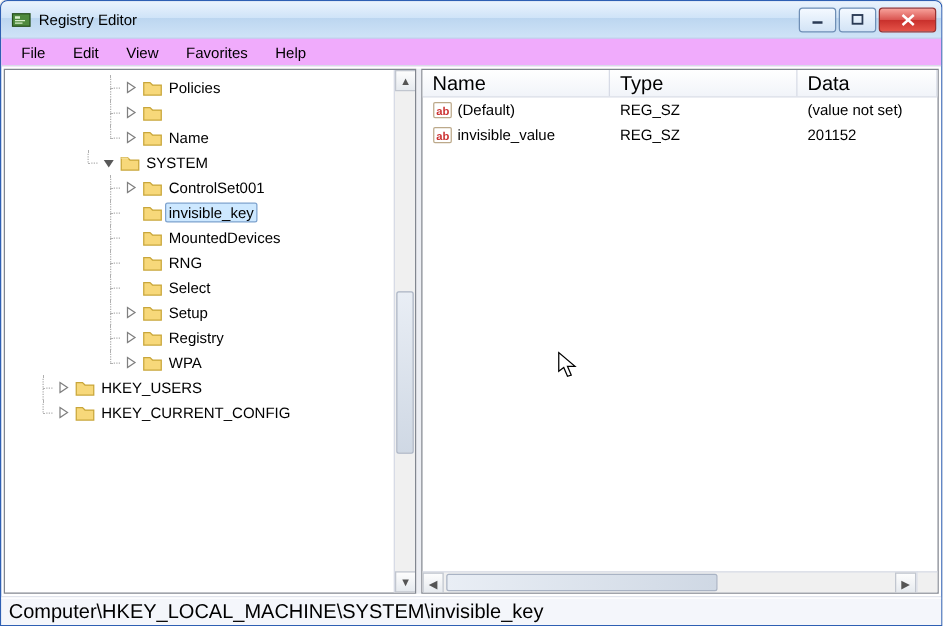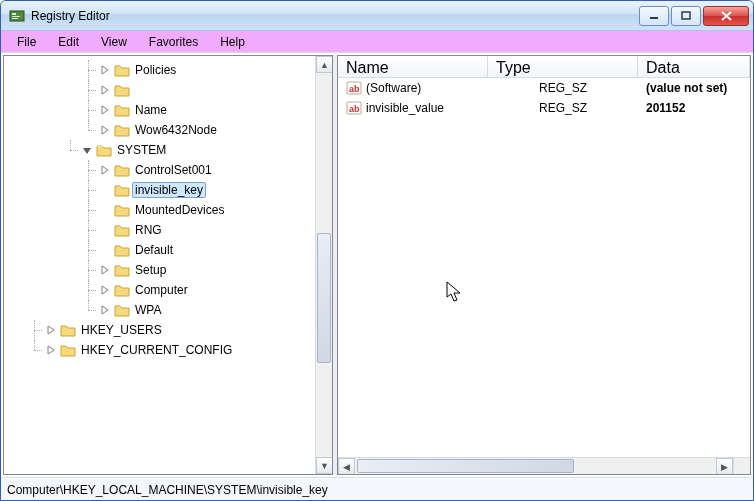--- a/index.html
+++ b/index.html
@@ -172,22 +172,22 @@
   .col-type { width: 150px; }
   .col-data { flex: 1; }
   .list-body { flex:1; overflow:hidden; }
   .list-row {
     display: flex;
     height: 20px;
     align-items: center;
   }
   .list-row .cell { padding: 0 8px; display:flex; align-items:center; gap:4px; overflow:hidden; }
   .list-row .cell.col-name { width:150px; }
-  .list-row .cell.col-type { width:150px;justify-content:center; }
-  .list-row .cell.col-data { flex:1;font-weight:bold; }
+  .list-row .cell.col-type { width:150px; }
+  .list-row .cell.col-data { flex:1; }
   .val-icon {
     width:16px; height:16px; display:inline-flex; align-items:center; justify-content:center;
   }
 
   
   .vscroll {
     position:absolute; right:0; top:0; bottom:17px; width:17px;
     background:#f0f0f0; border-left:1px solid #d7dbe6;
     display:flex; flex-direction:column;
   }
@@ -219,21 +219,21 @@
     position:absolute; right:0; bottom:0; width:17px; height:17px;
     background:#f0f0f0; border-left:1px solid #d7dbe6; border-top:1px solid #d7dbe6;
   }
 
   
   .statusbar {
     height: 22px;
     background: #f4f6fb;
     display:flex; align-items:center;
     padding: 0 6px;
-    font-size: 12px;
+    font-size: 16px;
     border-top: 1px solid #fff;
   }
 
   
   .cursor {
     position: absolute;
     pointer-events: none;
   }
 </style>
 </head>
@@ -317,33 +317,20 @@
                       <svg width="10" height="10">
                         <path d="M2 1 L8 5 L2 9 Z" fill="none" stroke="#808080"></path>
                       </svg>
                     </span>
                     <span class="folder-icon"><svg width="16" height="14" viewBox="0 0 16 14">
                         <path d="M1 3 h5 l2 2 h7 v8 h-14 z" fill="#f7d87a" stroke="#c9a63a"></path>
                       </svg></span>
                     <span class="label">Name</span>
                   </div>
                 </li>
-                <li>
-                  <div class="tree-row">
-                    <span class="expander">
-                      <svg width="10" height="10">
-                        <path d="M2 1 L8 5 L2 9 Z" fill="none" stroke="#808080"></path>
-                      </svg>
-                    </span>
-                    <span class="folder-icon"><svg width="16" height="14" viewBox="0 0 16 14">
-                        <path d="M1 3 h5 l2 2 h7 v8 h-14 z" fill="#f7d87a" stroke="#c9a63a"></path>
-                      </svg></span>
-                    <span class="label">Wow6432Node</span>
-                  </div>
-                </li>
               </ul>
             <ul style="padding-left:72px;">
               <li>
                 <div class="tree-row">
                   <span class="expander">
                     <svg width="10" height="10">
                         <path d="M1 3 L9 3 L5 9 Z" fill="#595959"></path>
                       </svg>
                   </span>
                   <span class="folder-icon">
@@ -394,21 +381,21 @@
                           </svg></span>
                         <span class="label">RNG</span>
                       </div>
                     </li>
                     <li>
                       <div class="tree-row">
                         <span class="expander"></span>
                         <span class="folder-icon"><svg width="16" height="14" viewBox="0 0 16 14">
                             <path d="M1 3 h5 l2 2 h7 v8 h-14 z" fill="#f7d87a" stroke="#c9a63a"></path>
                           </svg></span>
-                        <span class="label">Default</span>
+                        <span class="label">Select</span>
                       </div>
                     </li>
                     <li>
                       <div class="tree-row">
                         <span class="expander">
                           <svg width="10" height="10">
                             <path d="M2 1 L8 5 L2 9 Z" fill="none" stroke="#808080"></path>
                           </svg>
                         </span>
                         <span class="folder-icon"><svg width="16" height="14" viewBox="0 0 16 14">
@@ -420,21 +407,21 @@
                     <li>
                       <div class="tree-row">
                         <span class="expander">
                           <svg width="10" height="10">
                             <path d="M2 1 L8 5 L2 9 Z" fill="none" stroke="#808080"></path>
                           </svg>
                         </span>
                         <span class="folder-icon"><svg width="16" height="14" viewBox="0 0 16 14">
                             <path d="M1 3 h5 l2 2 h7 v8 h-14 z" fill="#f7d87a" stroke="#c9a63a"></path>
                           </svg></span>
-                        <span class="label">Computer</span>
+                        <span class="label">Registry</span>
                       </div>
                     </li>
                     <li>
                       <div class="tree-row">
                         <span class="expander">
                           <svg width="10" height="10">
                             <path d="M2 1 L8 5 L2 9 Z" fill="none" stroke="#808080"></path>
                           </svg>
                         </span>
                         <span class="folder-icon"><svg width="16" height="14" viewBox="0 0 16 14">
@@ -501,21 +488,21 @@
       </div>
       <div class="list-body" id="list-body">
           <div class="list-row">
             <div class="cell col-name">
               <span class="val-icon">
                 <svg width="16" height="16" viewBox="0 0 16 16">
                   <rect x="1" y="2" width="14" height="12" rx="1" fill="#fff" stroke="#bca98a"></rect>
                   <text x="3" y="12" font-size="9" font-weight="bold" fill="#c33">ab</text>
                 </svg>
               </span>
-              <span>(Software)</span>
+              <span>(Default)</span>
             </div>
             <div class="cell col-type">
               <span>REG_SZ</span>
             </div>
             <div class="cell col-data">
               <span>(value not set)</span>
             </div>
           </div>
           <div class="list-row">
             <div class="cell col-name">

